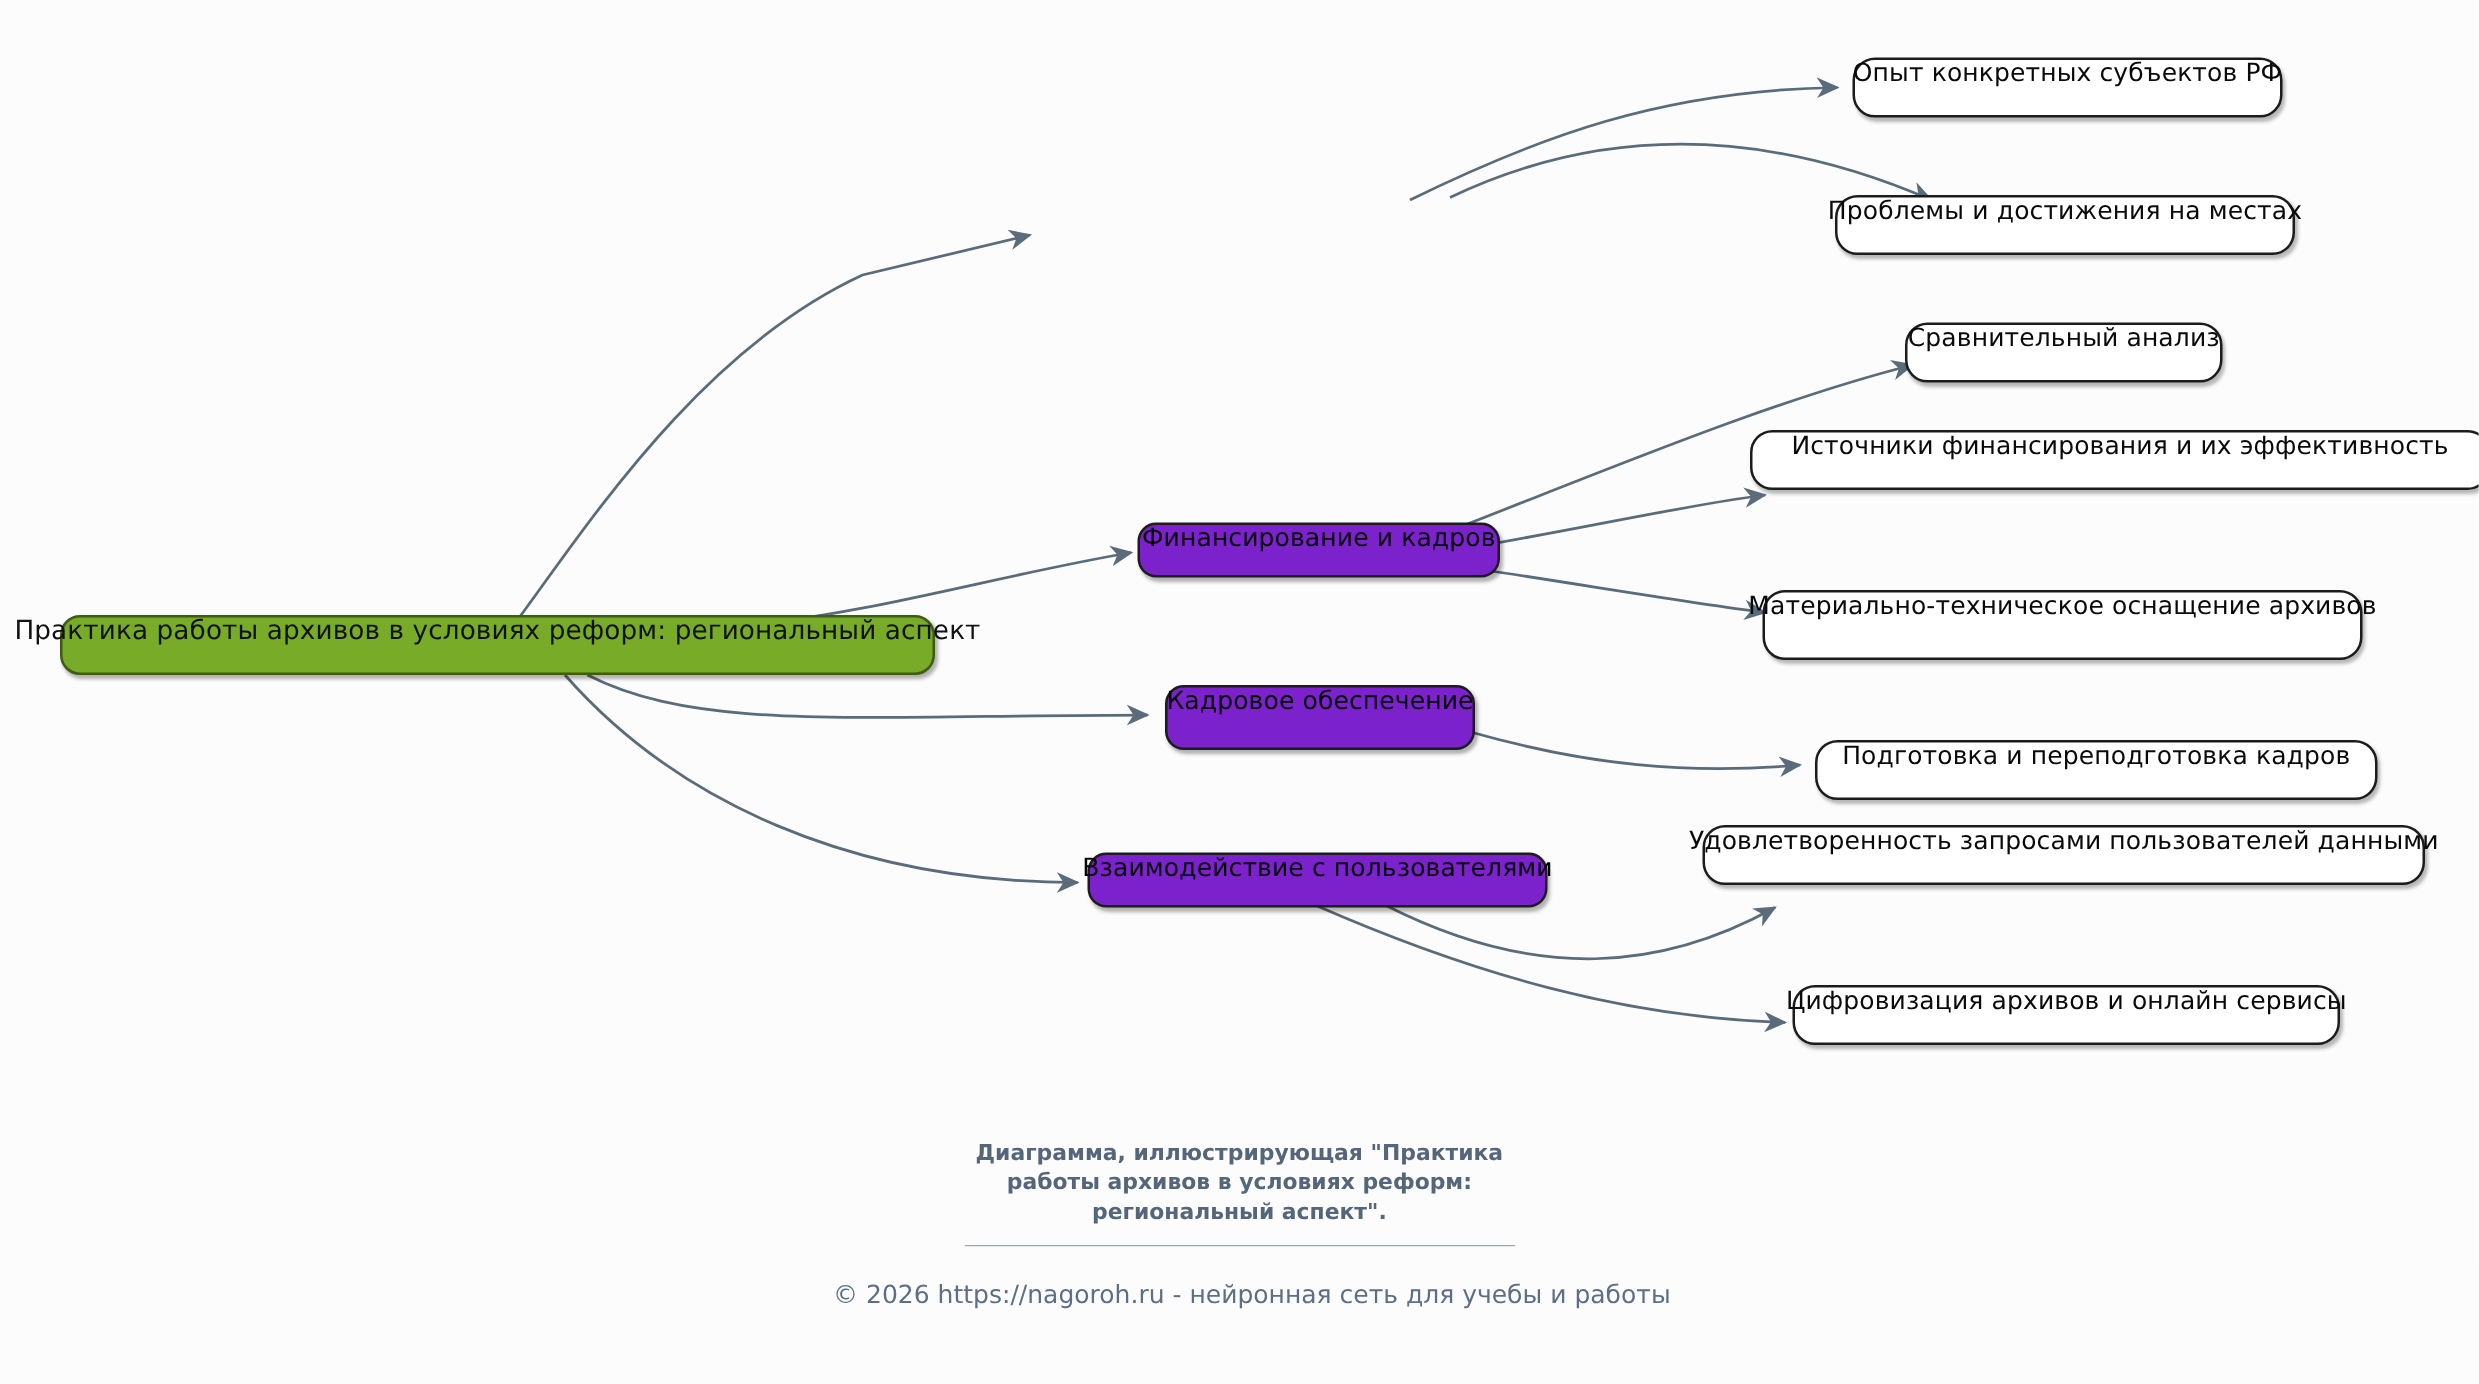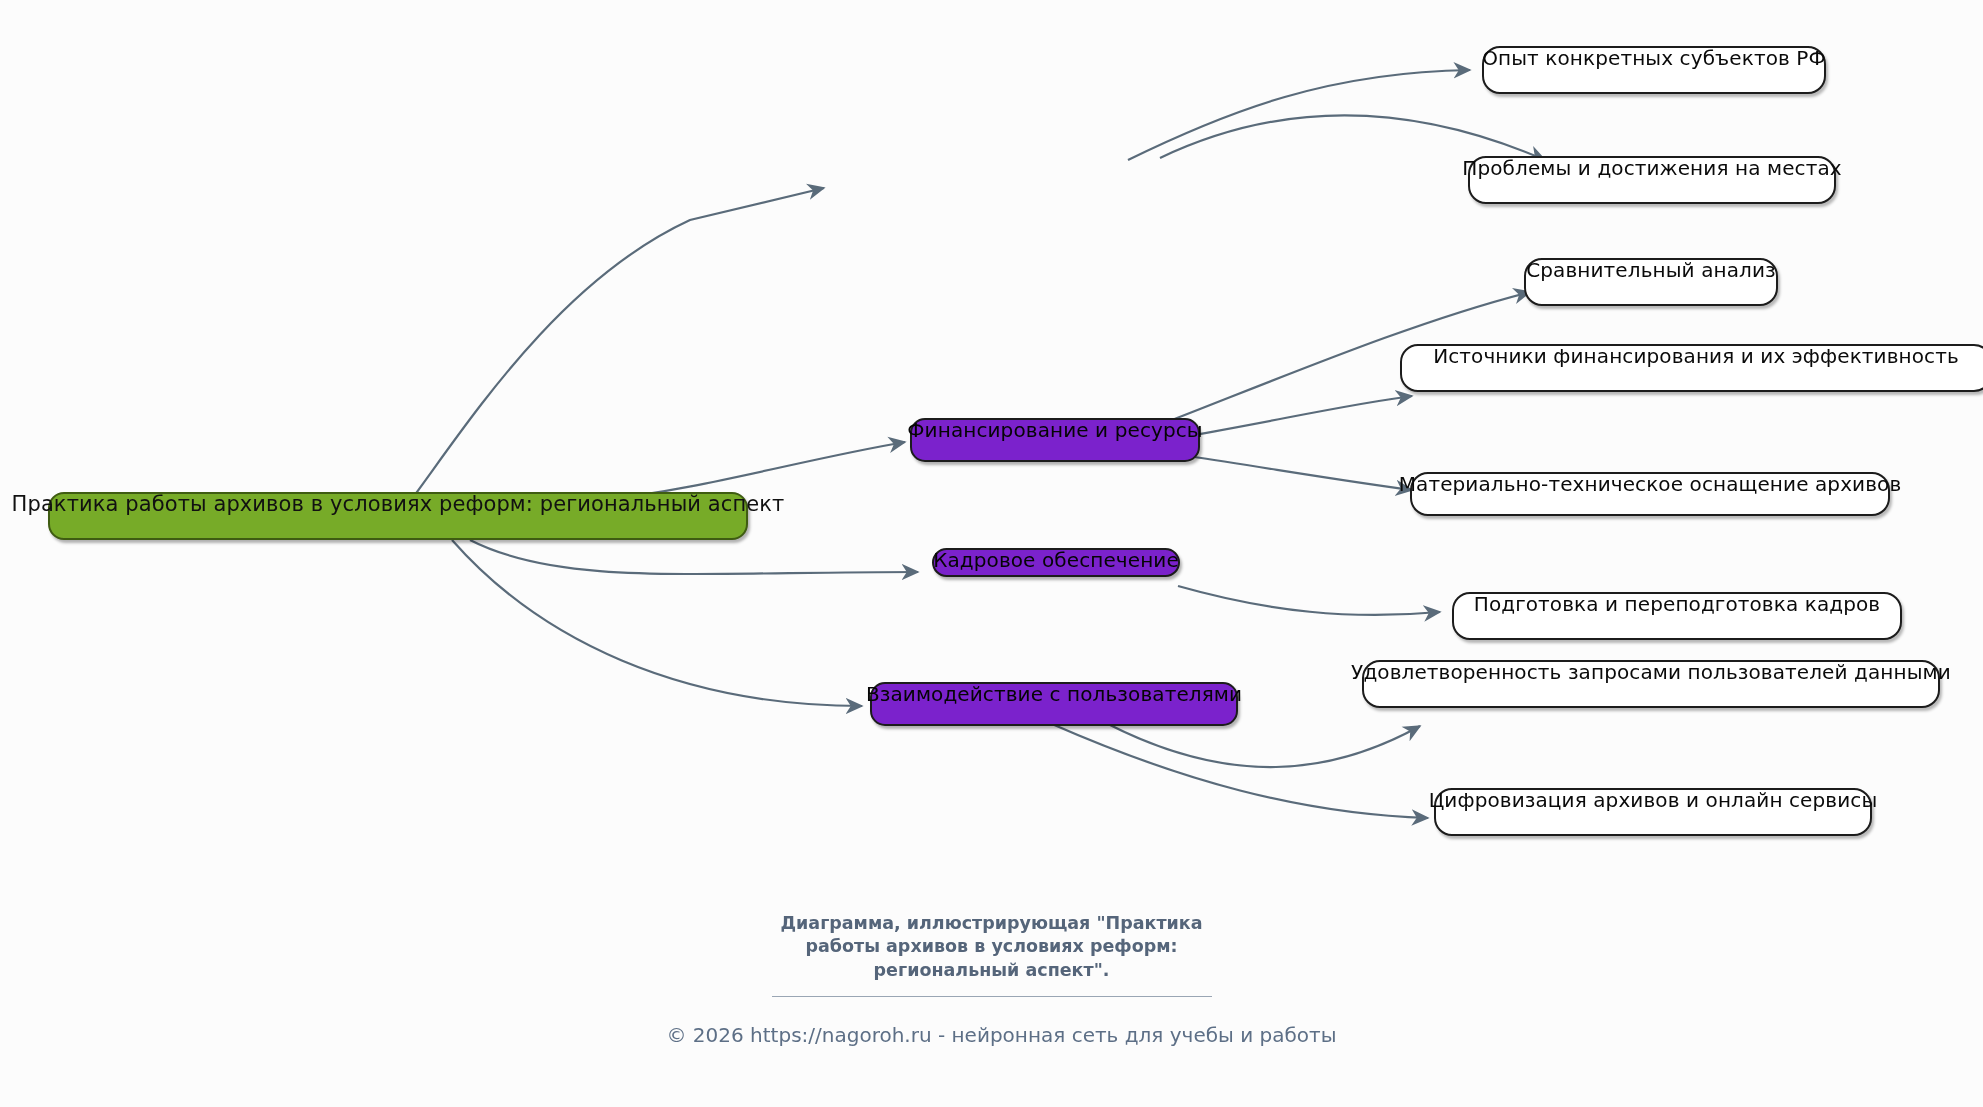--- a/index.html
+++ b/index.html
@@ -136,33 +136,33 @@
   </div>
 
   <div class="node leaf" style="left:1482px; top:46px; width:344px; height:48px;">
     <span>Опыт конкретных субъектов РФ</span>
   </div>
   <div class="node leaf" style="left:1468px; top:156px; width:368px; height:48px;">
     <span>Проблемы и достижения на местах</span>
   </div>
 
   <div class="node branch" style="left:910px; top:418px; width:290px; height:44px;">
-    <span>Финансирование и ресурсы</span>
+    <span>Финансирование и кадров</span>
   </div>
   <div class="node leaf" style="left:1524px; top:258px; width:254px; height:48px;">
     <span>Сравнительный анализ</span>
   </div>
   <div class="node leaf" style="left:1400px; top:344px; width:592px; height:48px;">
     <span>Источники финансирования и их эффективность</span>
   </div>
-  <div class="node leaf" style="left:1410px; top:472px; width:480px; height:44px;">
+  <div class="node leaf" style="left:1410px; top:472px; width:480px; height:56px;">
     <span>Материально-техническое оснащение архивов</span>
   </div>
 
-  <div class="node branch" style="left:932px; top:548px; width:248px; height:29px;">
+  <div class="node branch" style="left:932px; top:548px; width:248px; height:52px;">
     <span>Кадровое обеспечение</span>
   </div>
   <div class="node leaf" style="left:1452px; top:592px; width:450px; height:48px;">
     <span>Подготовка и переподготовка кадров</span>
   </div>
 
   <div class="node branch" style="left:870px; top:682px; width:368px; height:44px;">
     <span>Взаимодействие с пользователями</span>
   </div>
   <div class="node leaf" style="left:1362px; top:660px; width:578px; height:48px;">

